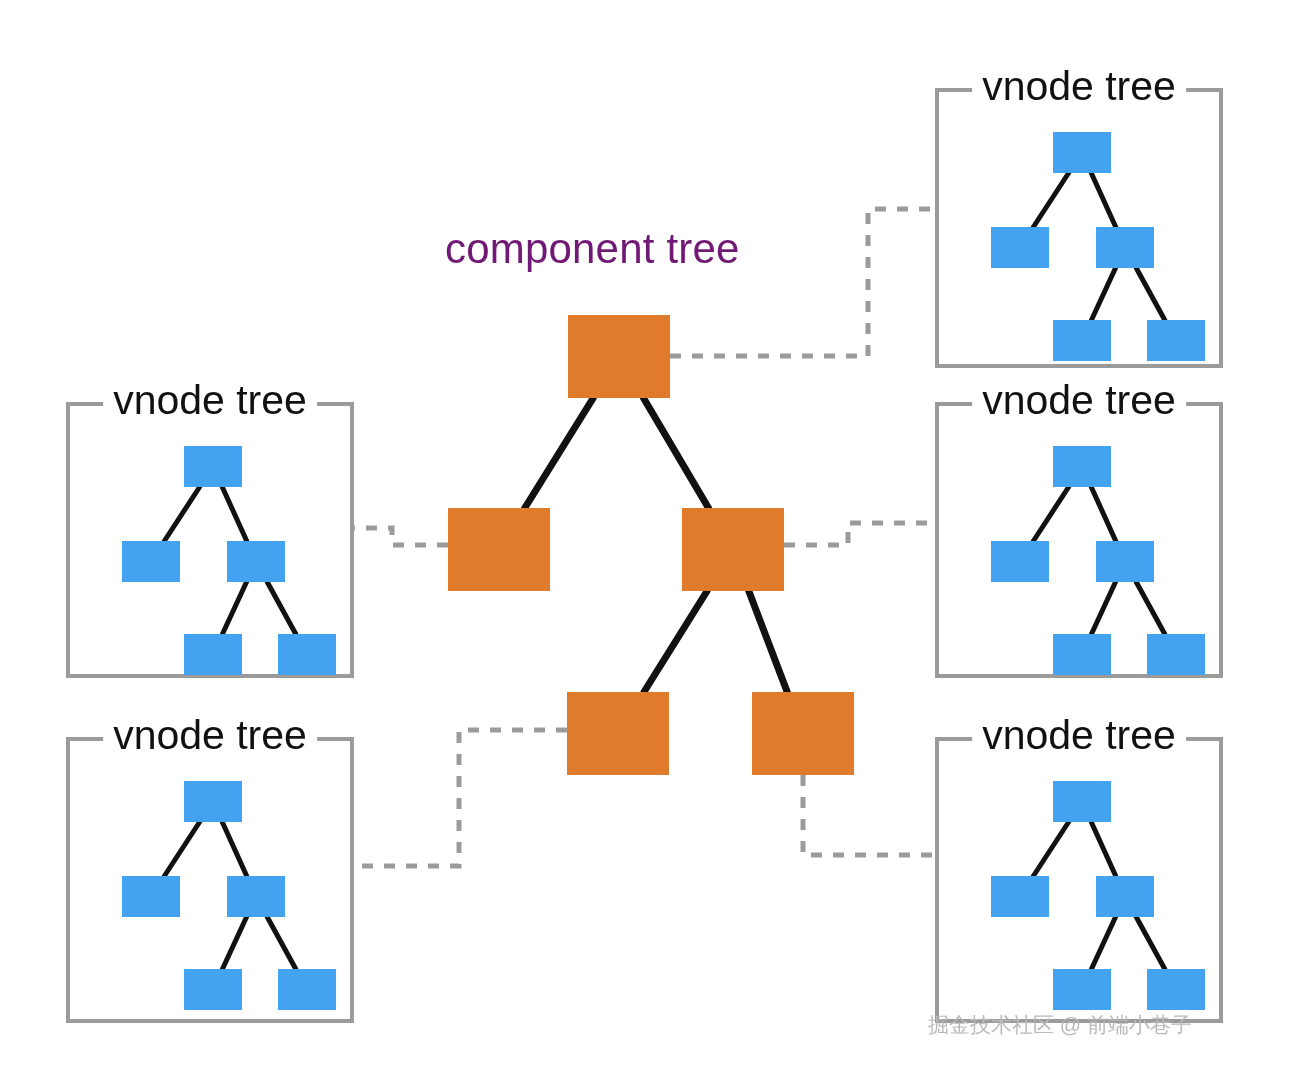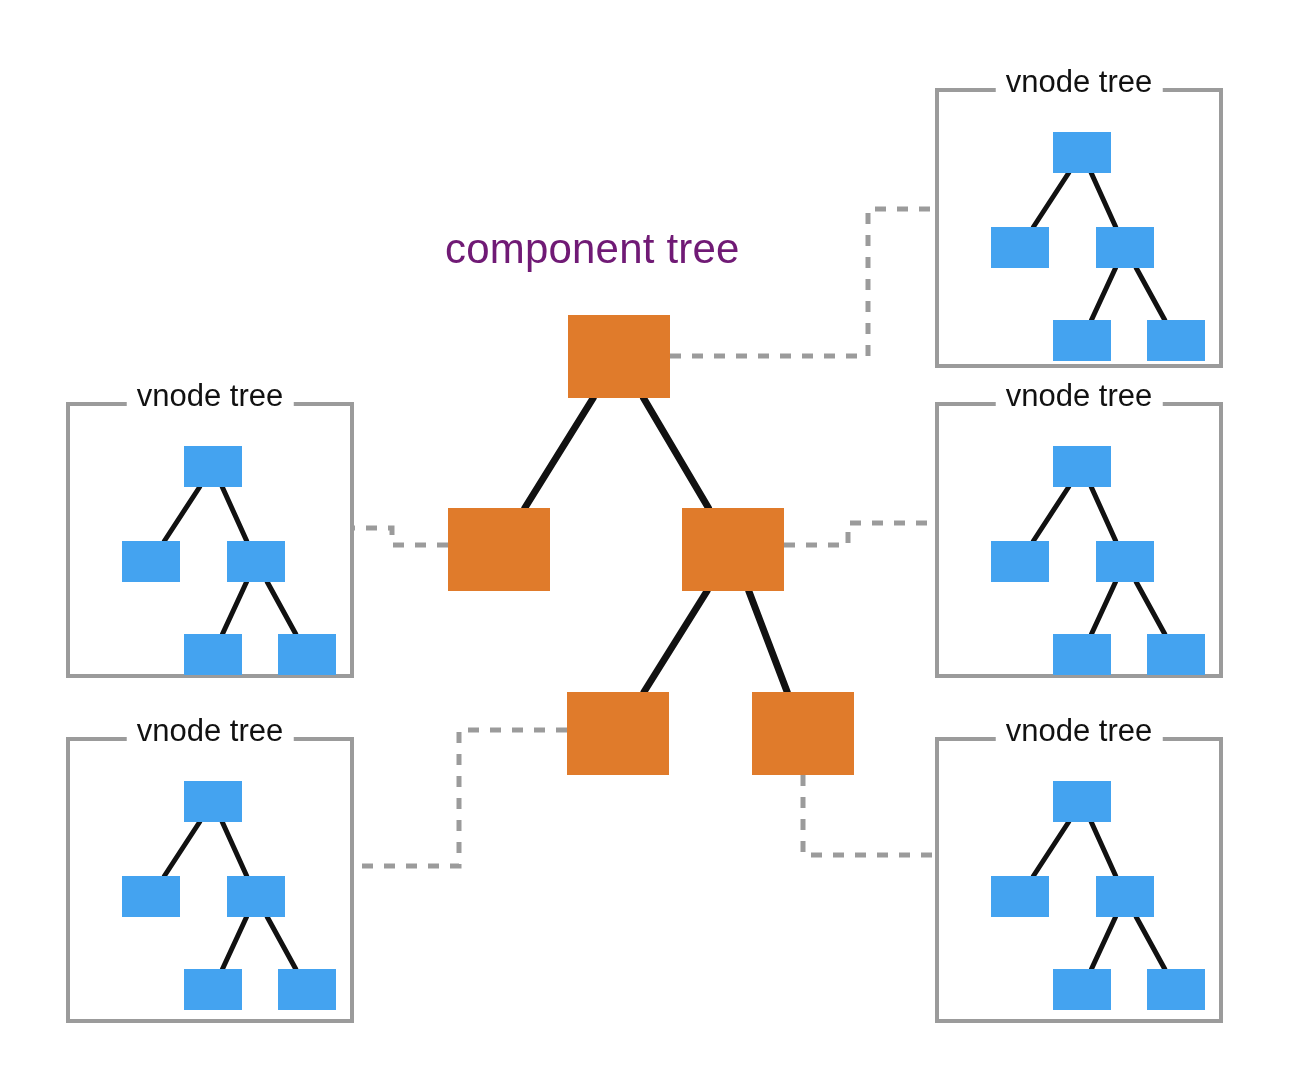--- a/index.html
+++ b/index.html
@@ -46,21 +46,21 @@
     border: 4px solid #9b9b9b;
     background: #ffffff;
   }
   .panel-title {
     position: absolute;
     top: -26px;
     left: 50%;
     transform: translateX(-50%);
     background: #ffffff;
     padding: 0 10px;
-    font-size: 31px;
+    font-size: 41px;
     line-height: 1;
     color: #111111;
     white-space: nowrap;
   }
 
   
   .node {
     position: absolute;
     box-sizing: border-box;
   }
@@ -179,14 +179,15 @@
     </div>
 
   <div id="component-layer">
       <div class="node node-component" style="left: 568px; top: 315px; width: 102px; height: 83px; background: rgb(224, 123, 43);"></div>
       <div class="node node-component" style="left: 448px; top: 508px; width: 102px; height: 83px; background: rgb(224, 123, 43);"></div>
       <div class="node node-component" style="left: 682px; top: 508px; width: 102px; height: 83px; background: rgb(224, 123, 43);"></div>
       <div class="node node-component" style="left: 567px; top: 692px; width: 102px; height: 83px; background: rgb(224, 123, 43);"></div>
       <div class="node node-component" style="left: 752px; top: 692px; width: 102px; height: 83px; background: rgb(224, 123, 43);"></div>
     </div>
 
+  <div class="watermark">掘金技术社区 @ 前端小巷子</div>
 
 </div>
 
 </body></html>

